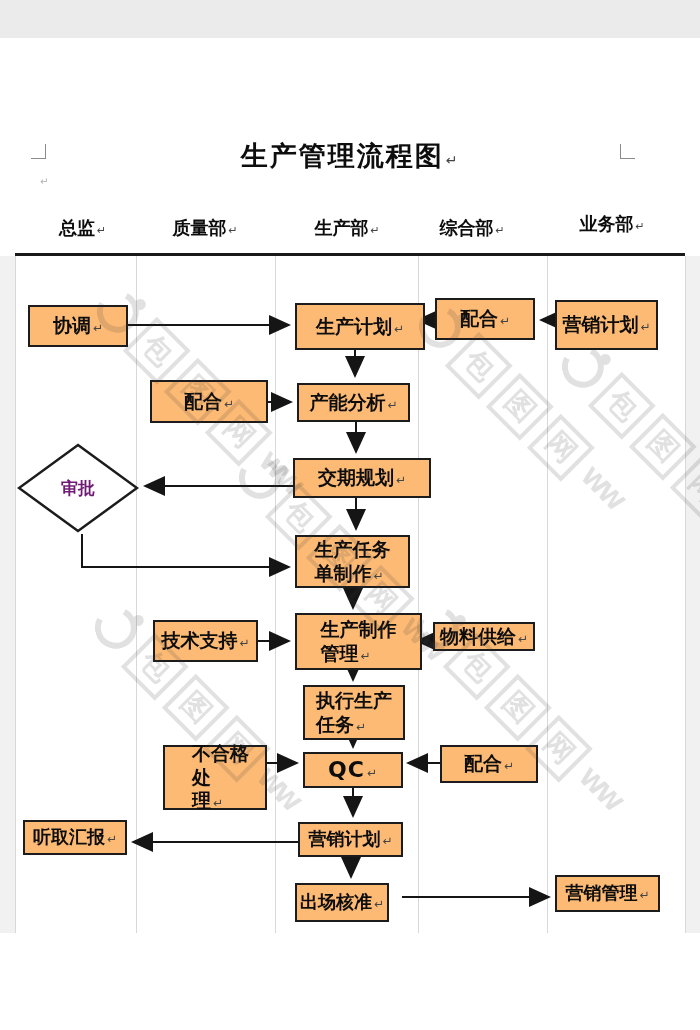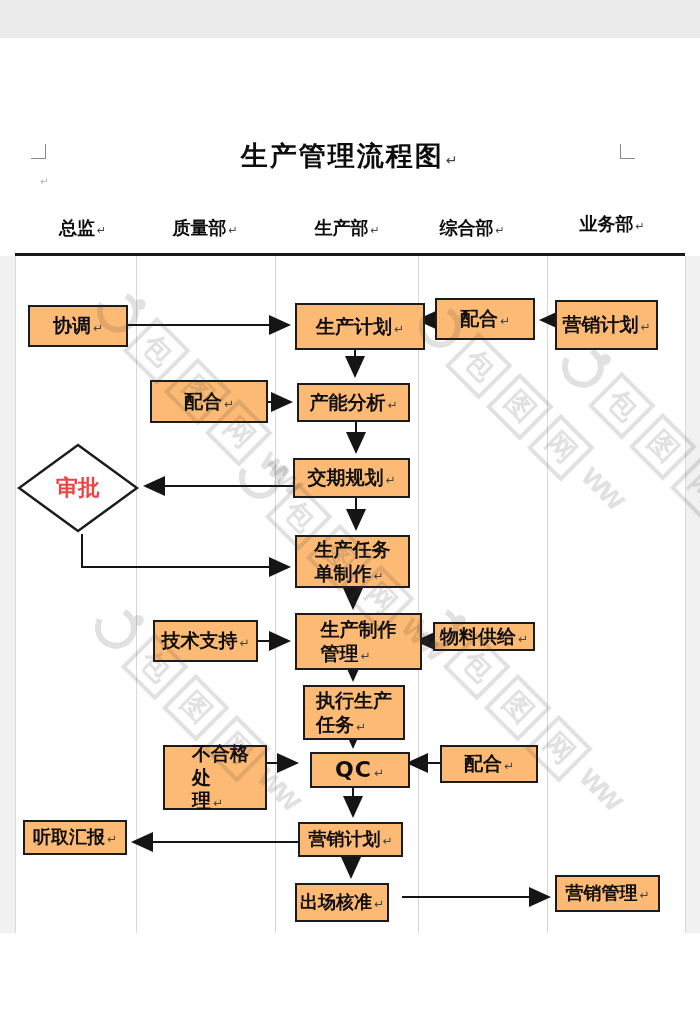--- a/index.html
+++ b/index.html
@@ -21,21 +21,21 @@
   .arrows{position:absolute;left:0;top:0;width:700px;height:1030px;pointer-events:none;}
   .node{position:absolute;border:2px solid #1c1c1c;background:#fdba74;box-sizing:border-box;
         display:flex;align-items:center;justify-content:center;text-align:left;
         font-weight:bold;font-size:19px;line-height:1.25;color:#0d0d0d;z-index:10;}
   .node .lbl{white-space:pre-line;}
   .rmark{font-size:12px;color:#444;margin-left:2px;font-weight:normal;}
   .diamond-wrap{position:absolute;left:17px;top:443px;width:122px;height:90px;z-index:10;}
   .diamond-wrap svg{position:absolute;left:0;top:0;}
   .diamond-wrap .txt{position:absolute;left:0;top:0;width:100%;height:100%;
         display:flex;align-items:center;justify-content:center;
-        font-weight:bold;font-size:22px;color:#ef4444;}
+        font-weight:bold;font-size:17px;color:#701a75;}
   .wm{position:absolute;display:flex;gap:10px;align-items:center;
       transform:rotate(45deg);transform-origin:0 0;opacity:.15;color:#3c3c3c;
       z-index:40;pointer-events:none;}
   .wm-logo{width:30px;height:30px;border:6px solid currentColor;border-radius:50%;
       border-left-color:transparent;transform:rotate(28deg);position:relative;flex:none;}
   .wm-logo::after{content:"";position:absolute;width:11px;height:11px;border-radius:50%;
       background:currentColor;top:-14px;left:9px;}
   .wm-cell{width:40px;height:40px;border:4px solid currentColor;flex:none;
       display:flex;align-items:center;justify-content:center;font-size:29px;font-weight:bold;}
   .wm-tail{font-size:24px;font-weight:bold;letter-spacing:-3px;}
@@ -120,21 +120,21 @@
       <span class="txt"><span class="lbl">产能分析</span><span class="rmark">↵</span></span>
     </div>
 
   <div class="diamond-wrap">
     <svg width="122" height="90" viewBox="0 0 122 90">
       <polygon points="61,2 120,45 61,88 2,45" fill="#ffffff" stroke="#1c1c1c" stroke-width="2.5"></polygon>
     </svg>
     <span class="txt">审批</span>
   </div>
 
-  <div class="node" style="left:293px;top:458px;width:117px;height:40px;">
+  <div class="node" style="left:293px;top:458px;width:138px;height:40px;">
       <span class="txt"><span class="lbl">交期规划</span><span class="rmark">↵</span></span>
     </div>
   <div class="node" style="left:295px;top:535px;width:115px;height:53px;">
       <span class="txt"><span class="lbl">生产任务
 单制作</span><span class="rmark">↵</span></span>
     </div>
 
   <div class="node" style="left:153px;top:620px;width:105px;height:42px;">
       <span class="txt"><span class="lbl">技术支持</span><span class="rmark">↵</span></span>
     </div>
@@ -148,21 +148,21 @@
 
   <div class="node" style="left:303px;top:685px;width:102px;height:55px;">
       <span class="txt"><span class="lbl">执行生产
 任务</span><span class="rmark">↵</span></span>
     </div>
 
   <div class="node" style="left:163px;top:745px;width:104px;height:65px;padding-left:27px;">
       <span class="txt"><span class="lbl">不合格处
 理</span><span class="rmark">↵</span></span>
     </div>
-  <div class="node" style="left:310px;top:752px;width:100px;height:36px;font-size:22px;letter-spacing:1px;">
+  <div class="node" style="left:303px;top:752px;width:100px;height:36px;font-size:22px;letter-spacing:1px;">
       <span class="txt"><span class="lbl">QC</span><span class="rmark">↵</span></span>
     </div>
   <div class="node" style="left:440px;top:745px;width:98px;height:38px;">
       <span class="txt"><span class="lbl">配合</span><span class="rmark">↵</span></span>
     </div>
 
   <div class="node" style="left:23px;top:820px;width:104px;height:35px;font-size:18px;">
       <span class="txt"><span class="lbl">听取汇报</span><span class="rmark">↵</span></span>
     </div>
   <div class="node" style="left:298px;top:822px;width:105px;height:35px;font-size:18px;">

